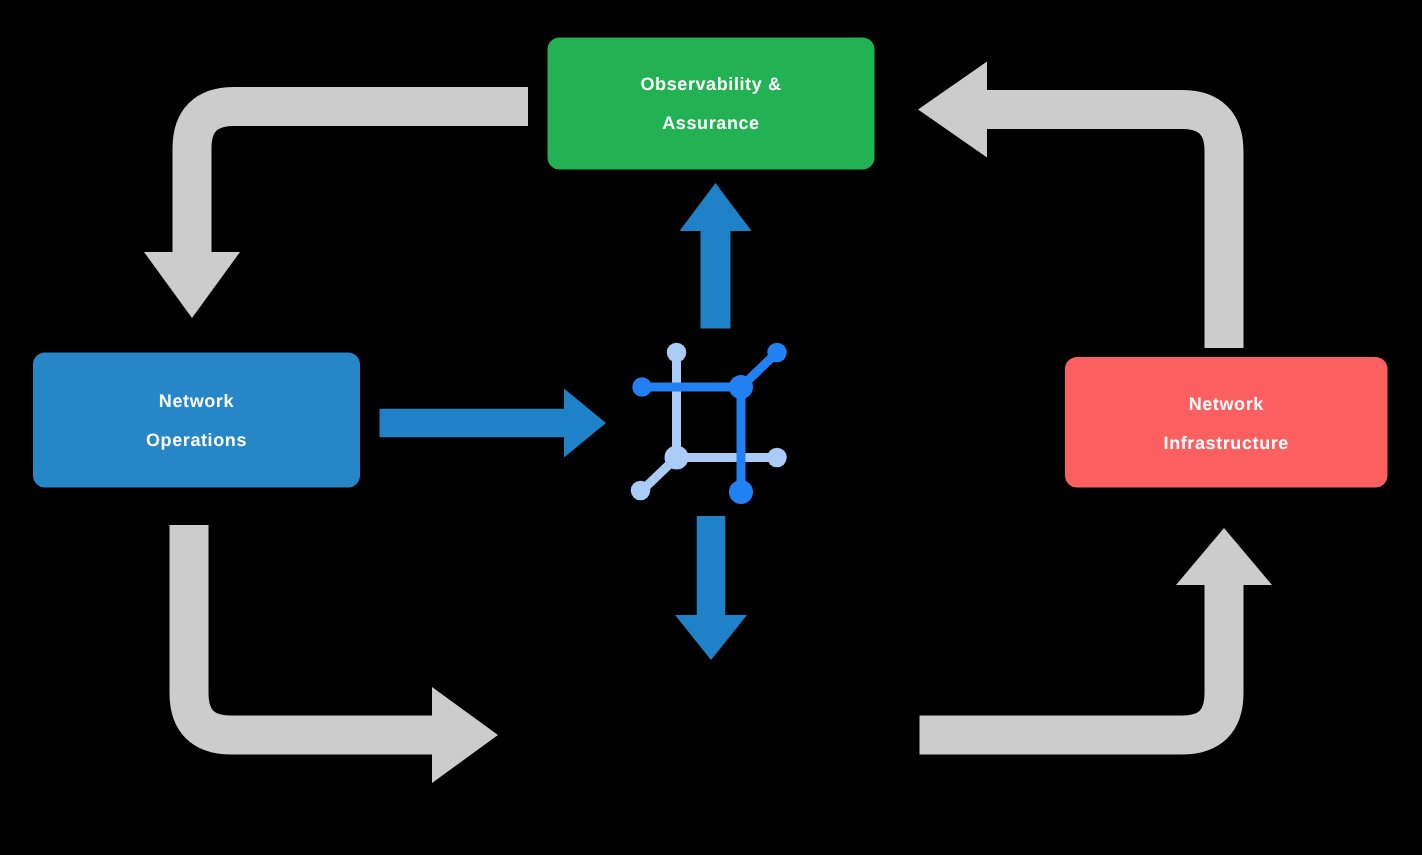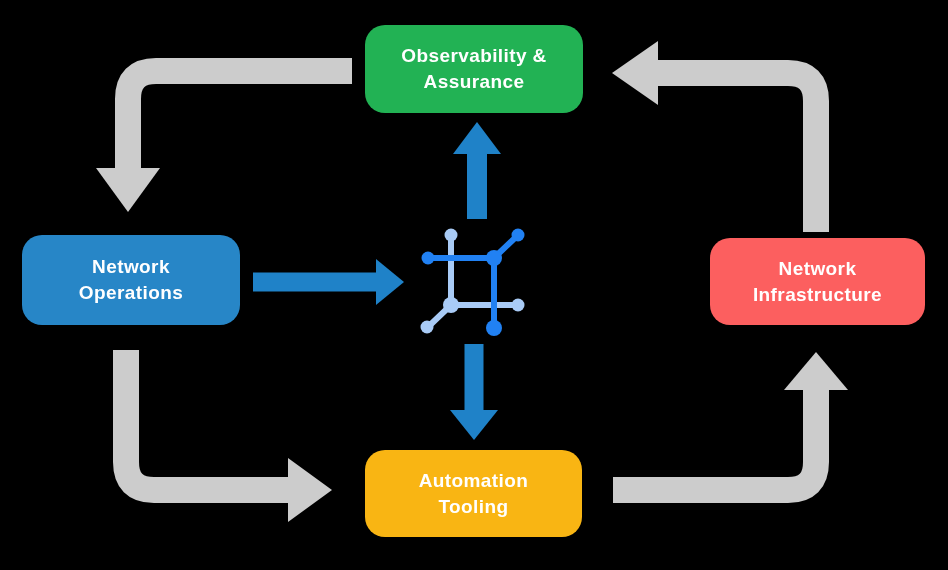--- a/index.html
+++ b/index.html
@@ -11,25 +11,25 @@
   .stage {
     position: relative;
     width: 948px; height: 570px;
     background: #000000;
   }
   .arrows-layer, .icon-layer {
     position: absolute; left: 0; top: 0;
   }
   .node {
     position: absolute;
-    border-radius: 20px;
+    border-radius: 8px;
     display: flex; align-items: center; justify-content: center;
     text-align: center;
     color: #ffffff;
-    font-size: 19px;
+    font-size: 12px;
     font-weight: 600;
     letter-spacing: 0.4px;
     line-height: 26px;
   }
   .node-label { white-space: pre-line; }
   .node-observability { left: 365px; top: 25px;  width: 218px; height: 88px; }
   .node-operations    { left: 22px;  top: 235px; width: 218px; height: 90px; }
   .node-infrastructure{ left: 710px; top: 238px; width: 215px; height: 87px; }
   .node-tooling       { left: 365px; top: 450px; width: 217px; height: 87px; }
   .center-icon { position: absolute; left: 415px; top: 220px; }
@@ -85,24 +85,20 @@
   <div class="node node-operations" style="background-color: rgb(39, 134, 199);">
     <span class="node-label">Network
 Operations</span>
   </div>
 
   <div class="node node-infrastructure" style="background-color: rgb(252, 95, 95);">
     <span class="node-label">Network
 Infrastructure</span>
   </div>
 
-  <div class="node node-tooling" style="background-color: rgb(249, 181, 19);">
-    <span class="node-label">Automation
-Tooling</span>
-  </div>
 
   <svg class="center-icon" width="120" height="120" viewBox="0 0 120 120">
 
     <g style="color: rgb(169, 203, 246);">
       <path d="M 36 15 L 36 85 L 103 85 M 36 85 L 13 107" fill="none" stroke="currentColor" stroke-width="6" stroke-linejoin="round"></path>
       <circle cx="36" cy="15" r="6.5" fill="currentColor"></circle>
       <circle cx="103" cy="85" r="6.5" fill="currentColor"></circle>
       <circle cx="12" cy="107" r="6.5" fill="currentColor"></circle>
       <circle cx="36" cy="85" r="8" fill="currentColor"></circle>
     </g>

